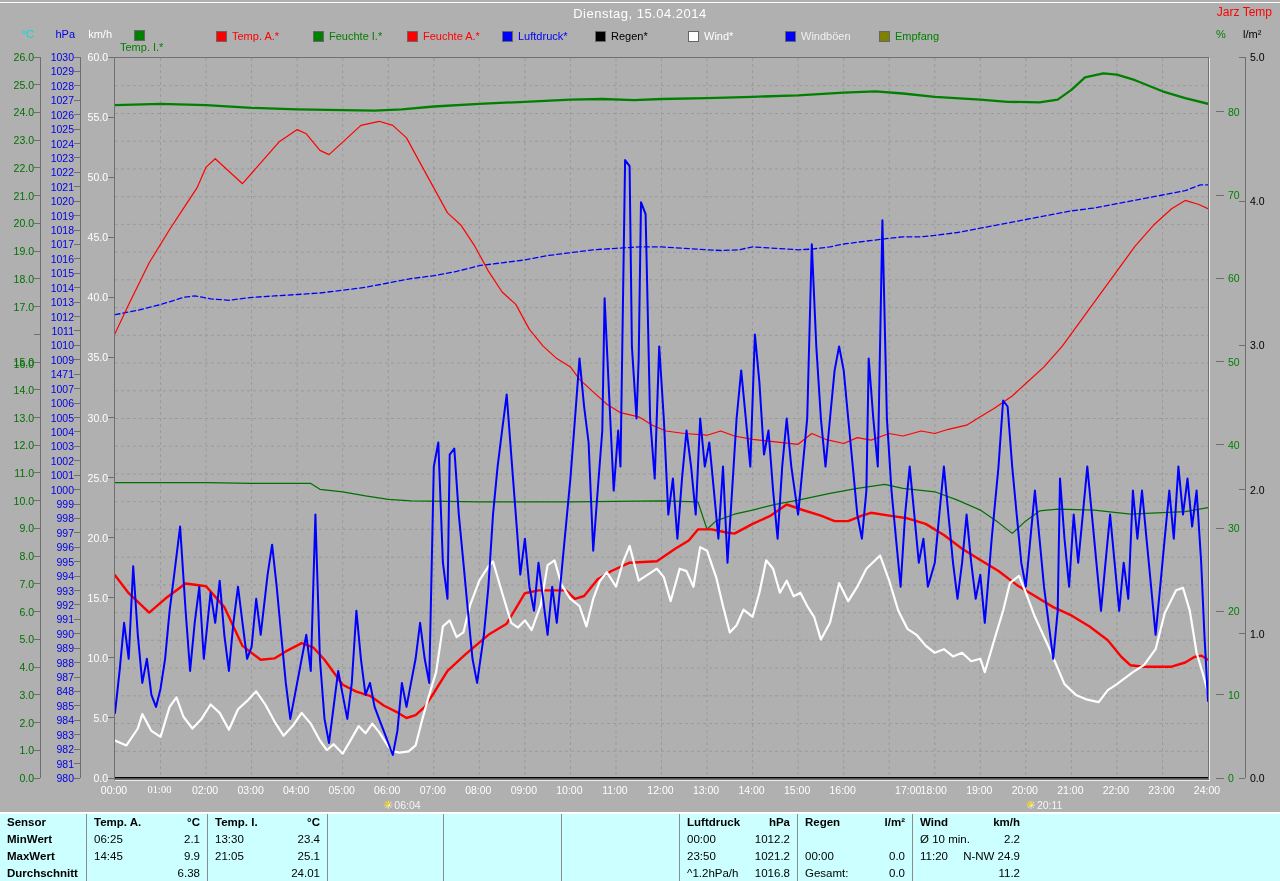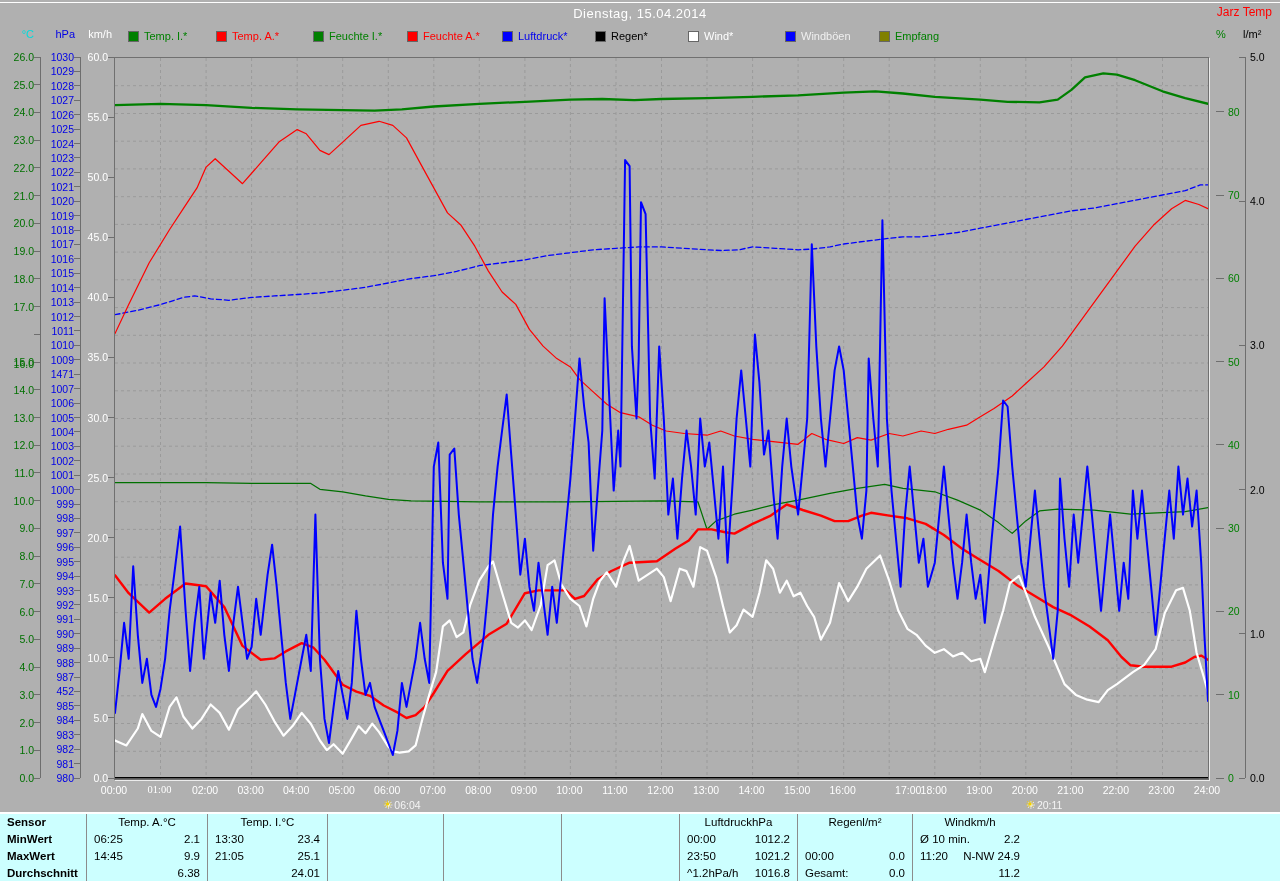--- a/index.html
+++ b/index.html
@@ -21,35 +21,35 @@
   #plot svg{display:block;}
   .xlab{position:absolute;top:784px;width:40px;text-align:center;color:#ffffff;font-size:10.5px;}
   .sunmark{position:absolute;top:798px;font-size:10.5px;color:#f4f4f4;display:flex;align-items:center;}
   .sun-ic{color:#f2cf00;font-size:11px;margin-right:2px;text-shadow:1px 1px 0 #ffffff;}
   #btable{position:absolute;left:0;top:812px;width:1280px;height:69px;background:#ccffff;
           border-top:2px solid #ffffff;display:flex;font-size:11.5px;color:#000;}
   .tcol{height:100%;box-sizing:border-box;border-left:1px solid #8c8c8c;}
   .tcol:first-child{border-left:none;}
   .trow{height:17px;line-height:17px;display:flex;justify-content:space-between;
         padding:0 7px 0 7px;white-space:nowrap;overflow:hidden;}
-  .thead{font-weight:normal;justify-content:center;}
+  .thead{font-weight:bold;}
   .rowlabs .trow{font-weight:bold;justify-content:flex-start;}
   .rowlabs .trow span{padding-left:0;}
   .fill{flex:1;border-left:none;}
 </style>
 </head>
 <body>
 
 <div id="app">
   <div class="topline"></div>
   <div class="titlebar">Dienstag, 15.04.2014</div>
   <div class="station">Jarz Temp</div>
 
   <div id="legend">
-      <div class="legend-item" style="left: 128px;">
+      <div class="legend-item" style="left: 120px; flex-direction: column;">
         <span class="sw" style="background: rgb(0, 128, 0);"></span>
         <span style="color: rgb(0, 128, 0);">Temp. I.*</span>
       </div>
       <div class="legend-item" style="left: 216px;">
         <span class="sw" style="background: rgb(255, 0, 0);"></span>
         <span style="color: rgb(255, 0, 0);">Temp. A.*</span>
       </div>
       <div class="legend-item" style="left: 313px;">
         <span class="sw" style="background: rgb(0, 128, 0);"></span>
         <span style="color: rgb(0, 128, 0);">Feuchte I.*</span>
@@ -225,21 +225,21 @@
       <span class="axlab r" style="color: rgb(0, 0, 230); top: 614.38px; right: 1206px;">991</span>
       <div class="tick" style="left: 74px; width: 6px; top: 633.3px;"></div>
       <span class="axlab r" style="color: rgb(0, 0, 230); top: 628.8px; right: 1206px;">990</span>
       <div class="tick" style="left: 74px; width: 6px; top: 647.72px;"></div>
       <span class="axlab r" style="color: rgb(0, 0, 230); top: 643.22px; right: 1206px;">989</span>
       <div class="tick" style="left: 74px; width: 6px; top: 662.14px;"></div>
       <span class="axlab r" style="color: rgb(0, 0, 230); top: 657.64px; right: 1206px;">988</span>
       <div class="tick" style="left: 74px; width: 6px; top: 676.56px;"></div>
       <span class="axlab r" style="color: rgb(0, 0, 230); top: 672.06px; right: 1206px;">987</span>
       <div class="tick" style="left: 74px; width: 6px; top: 690.98px;"></div>
-      <span class="axlab r" style="color: rgb(0, 0, 230); top: 686.48px; right: 1206px;">452</span>
+      <span class="axlab r" style="color: rgb(0, 0, 230); top: 686.48px; right: 1206px;">848</span>
       <div class="tick" style="left: 74px; width: 6px; top: 705.4px;"></div>
       <span class="axlab r" style="color: rgb(0, 0, 230); top: 700.9px; right: 1206px;">985</span>
       <div class="tick" style="left: 74px; width: 6px; top: 719.82px;"></div>
       <span class="axlab r" style="color: rgb(0, 0, 230); top: 715.32px; right: 1206px;">984</span>
       <div class="tick" style="left: 74px; width: 6px; top: 734.24px;"></div>
       <span class="axlab r" style="color: rgb(0, 0, 230); top: 729.74px; right: 1206px;">983</span>
       <div class="tick" style="left: 74px; width: 6px; top: 748.66px;"></div>
       <span class="axlab r" style="color: rgb(0, 0, 230); top: 744.16px; right: 1206px;">982</span>
       <div class="tick" style="left: 74px; width: 6px; top: 763.08px;"></div>
       <span class="axlab r" style="color: rgb(0, 0, 230); top: 758.58px; right: 1206px;">981</span>

